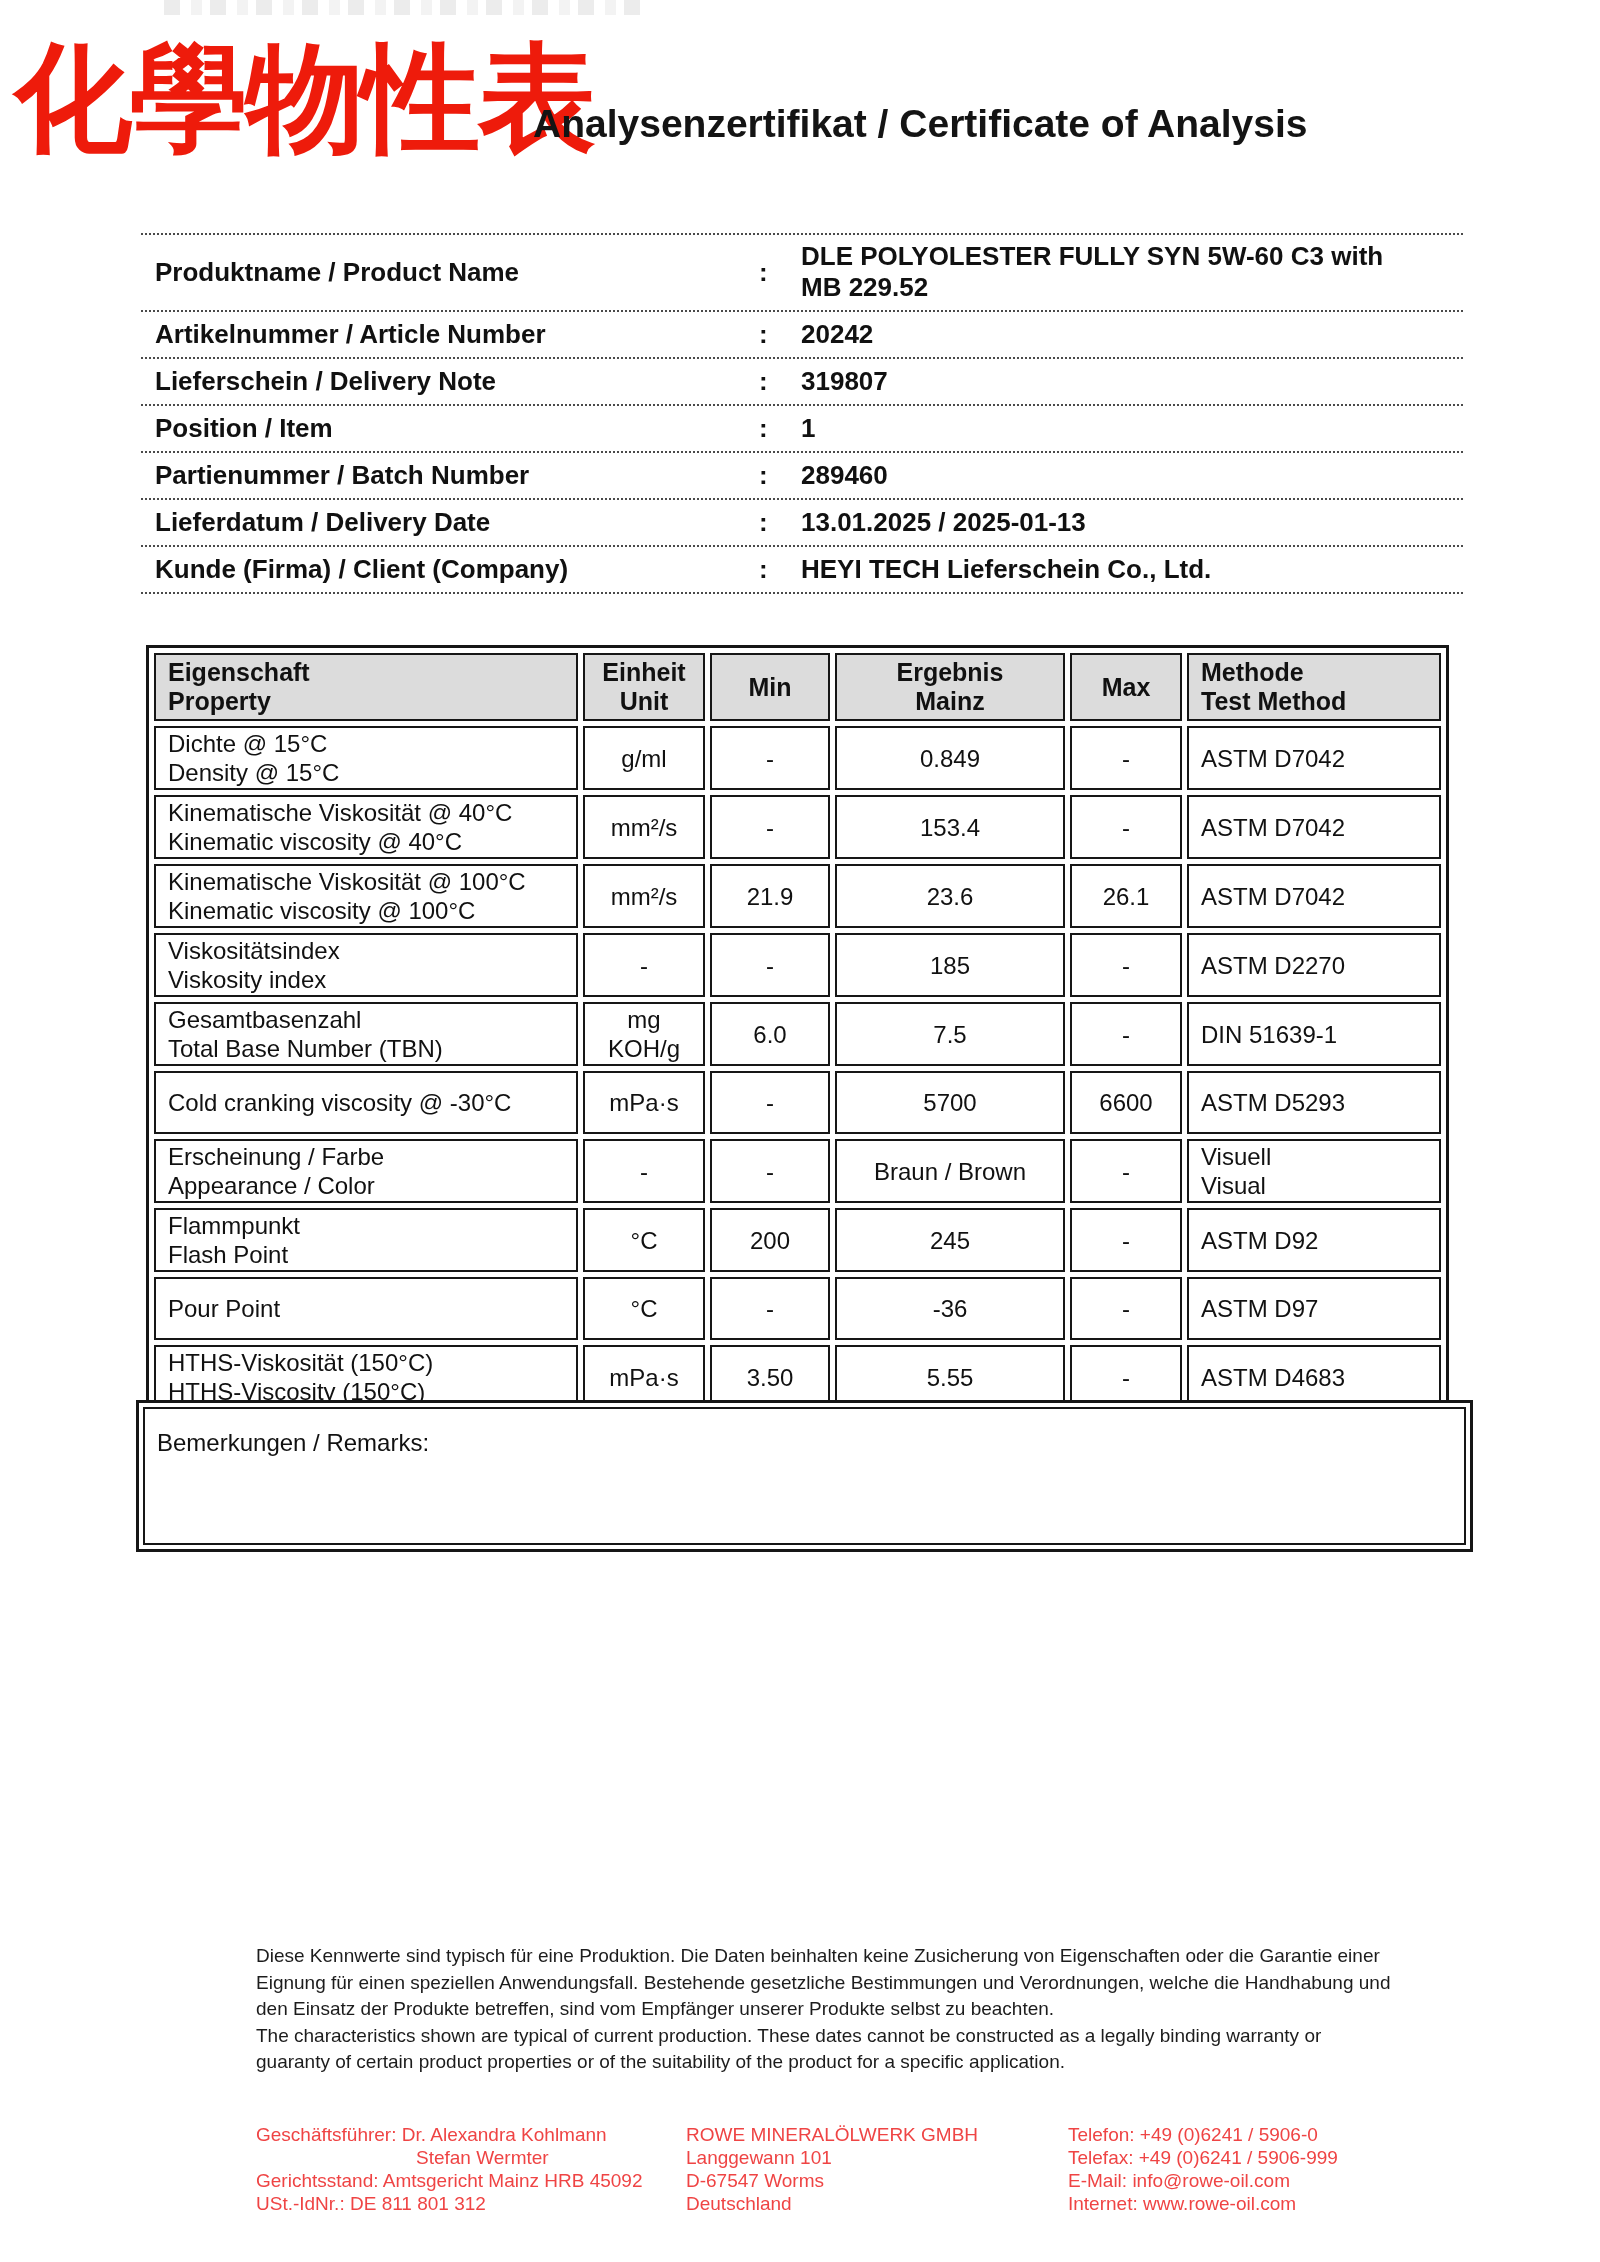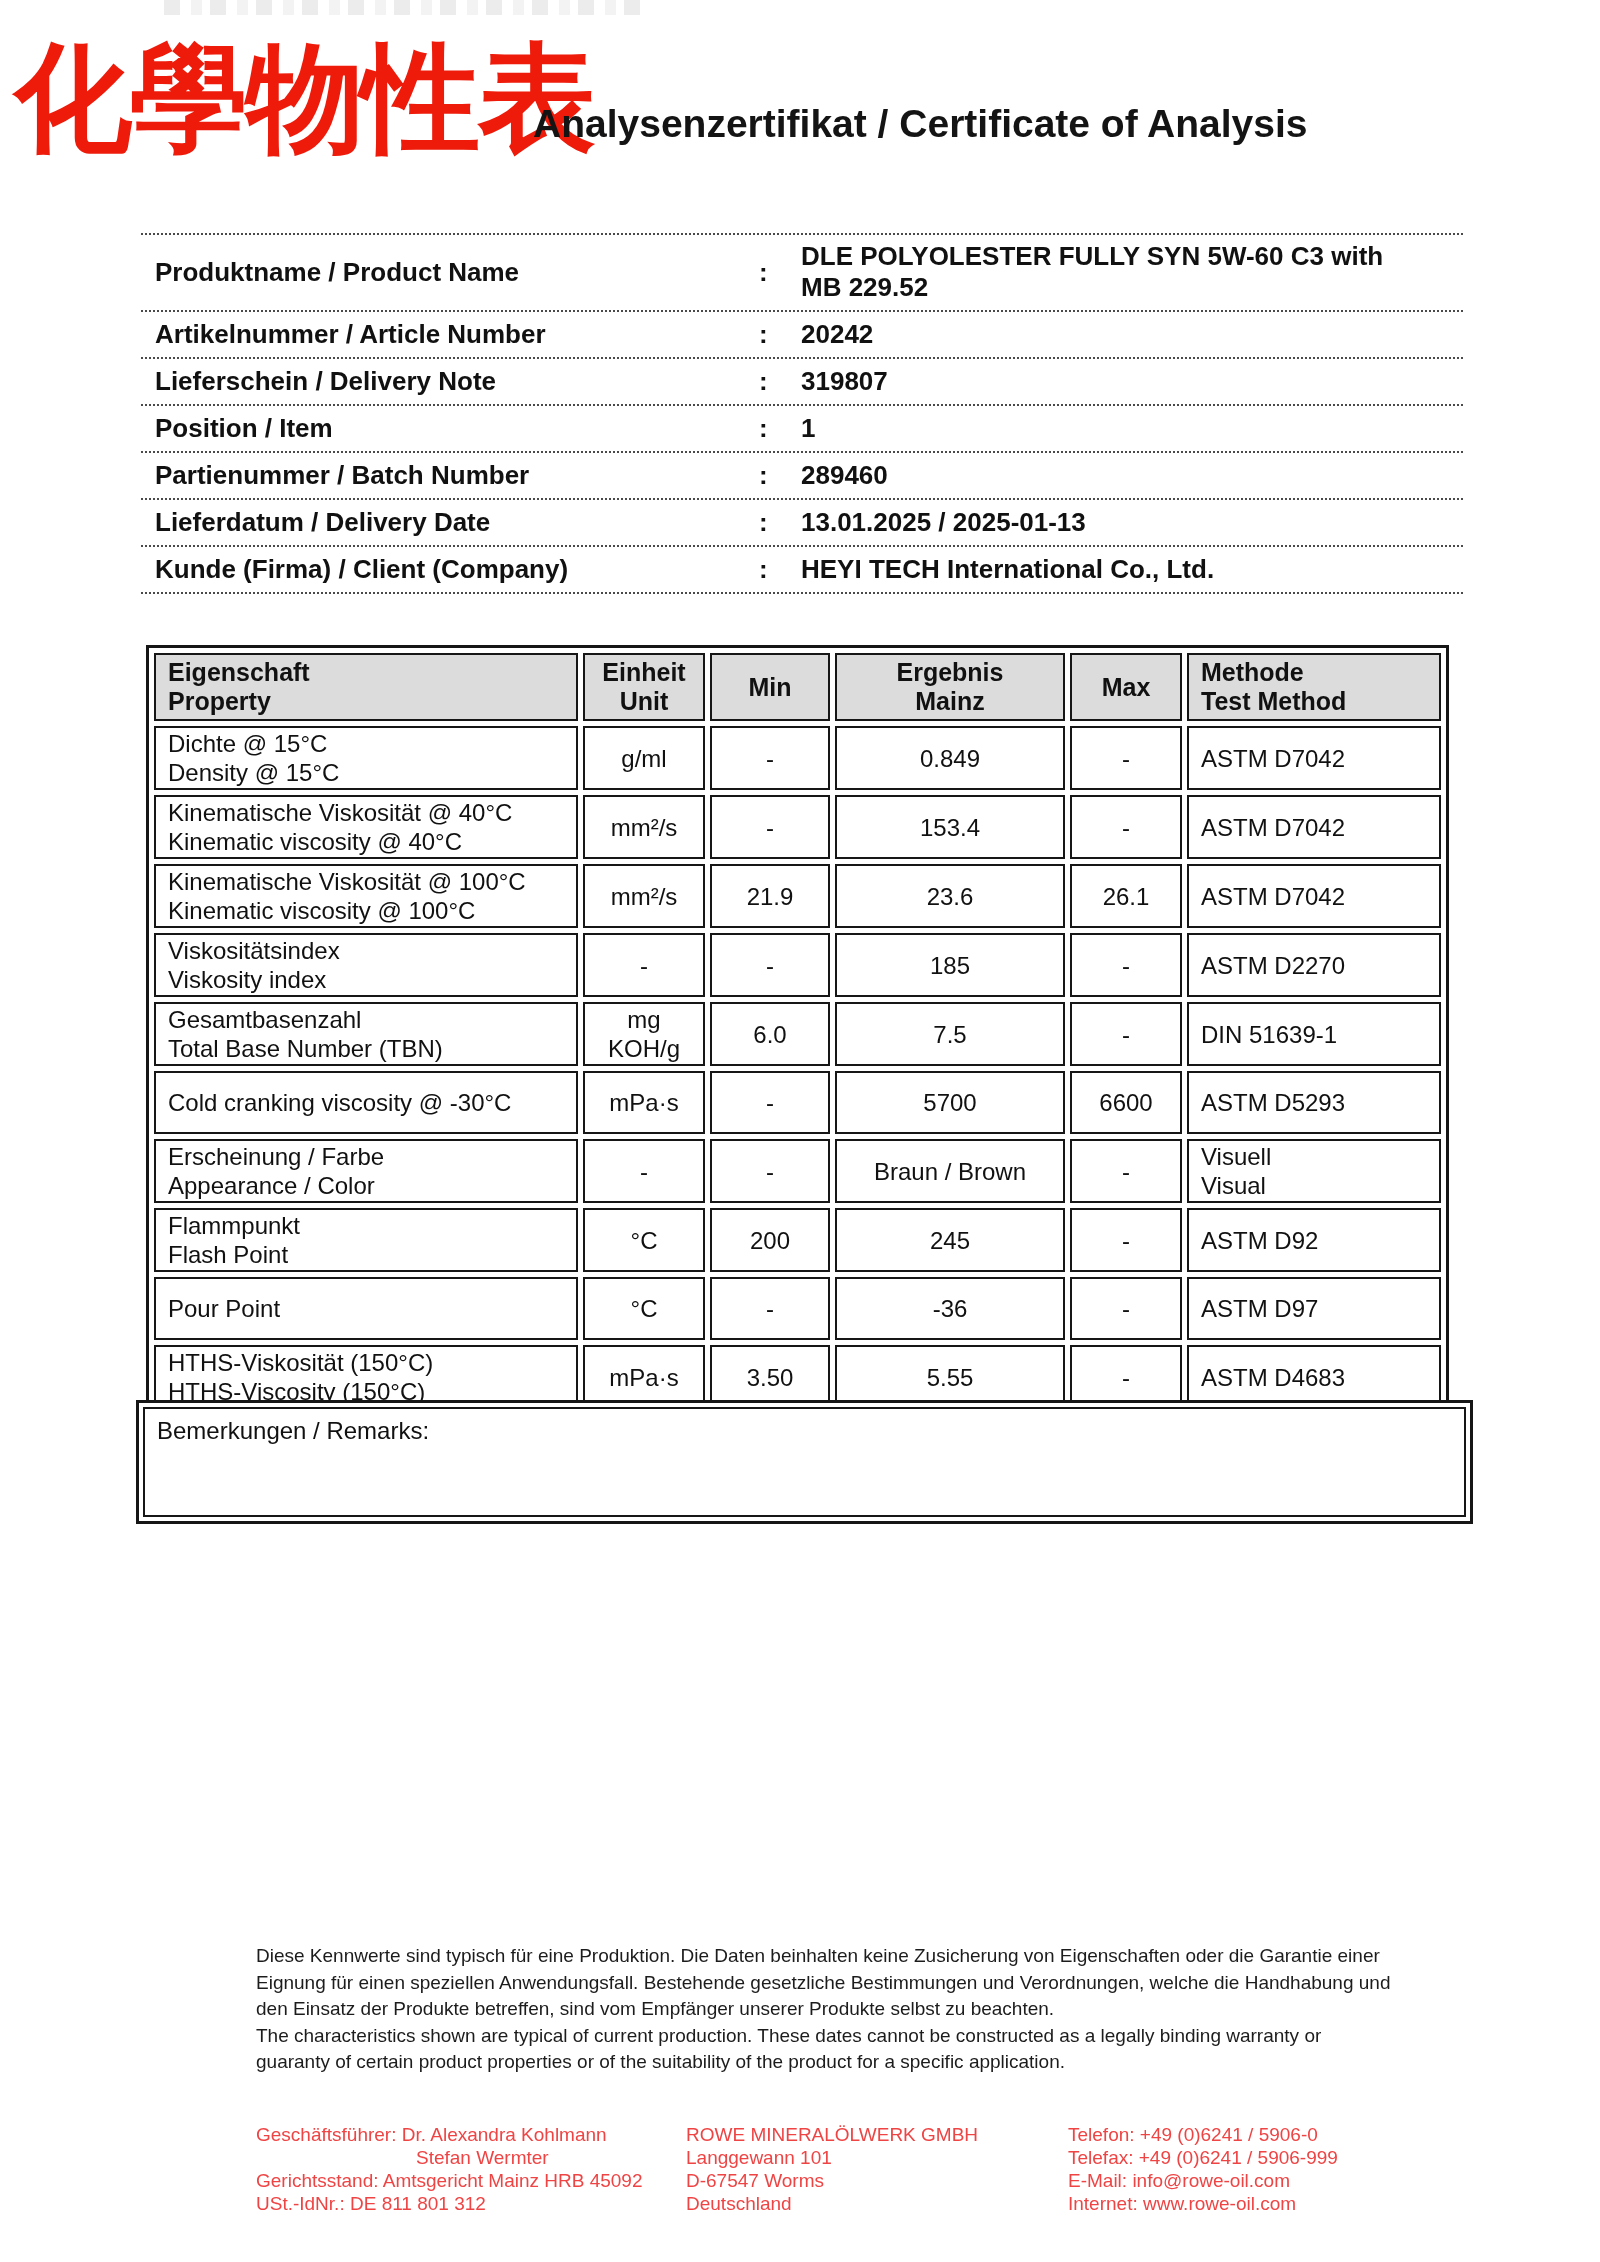--- a/index.html
+++ b/index.html
@@ -52,22 +52,22 @@
   .h-center, .c-unit, .c-min, .c-result, .c-max { text-align:center; }
   .c-prop { background:#dcdcdc; }
   .cell-line { display:block; }
 
   
   .remarks-outer {
     position:absolute; top:1400px; left:130px; width:1337px; box-sizing:border-box;
     border:3px solid #161616; padding:4px; background:#fff;
   }
   .remarks-inner {
-    border:2px solid #161616; height:110px; box-sizing:border-box;
-    padding:8px 12px; font-size:24px;
+    border:2px solid #161616; height:138px; box-sizing:border-box;
+    padding:20px 12px; font-size:24px;
   }
 
   
   .disclaimer { position:absolute; top:1943px; left:250px; width:1210px; font-size:19px; line-height:26.5px; color:#1c1c1c; }
 
   
   .footer {
     position:absolute; top:2123px; left:250px; width:1210px;
     display:grid; grid-template-columns:430px 382px 1fr;
     font-size:19px; line-height:23px; color:#ef4444;
@@ -118,21 +118,21 @@
 
   <div class="info-row">
     <div class="info-label">Lieferdatum / Delivery Date</div>
     <div class="info-colon">:</div>
     <div class="info-value">13.01.2025 / 2025-01-13</div>
   </div>
 
   <div class="info-row">
     <div class="info-label">Kunde (Firma) / Client (Company)</div>
     <div class="info-colon">:</div>
-    <div class="info-value">HEYI TECH International Co., Ltd.</div>
+    <div class="info-value">HEYI TECH Lieferschein Co., Ltd.</div>
   </div>
 </div>
 
   <table class="props-table">
     <colgroup>
       <col style="width:424px">
         <col style="width:122px">
         <col style="width:120px">
       <col style="width:230px">
         <col style="width:112px">

